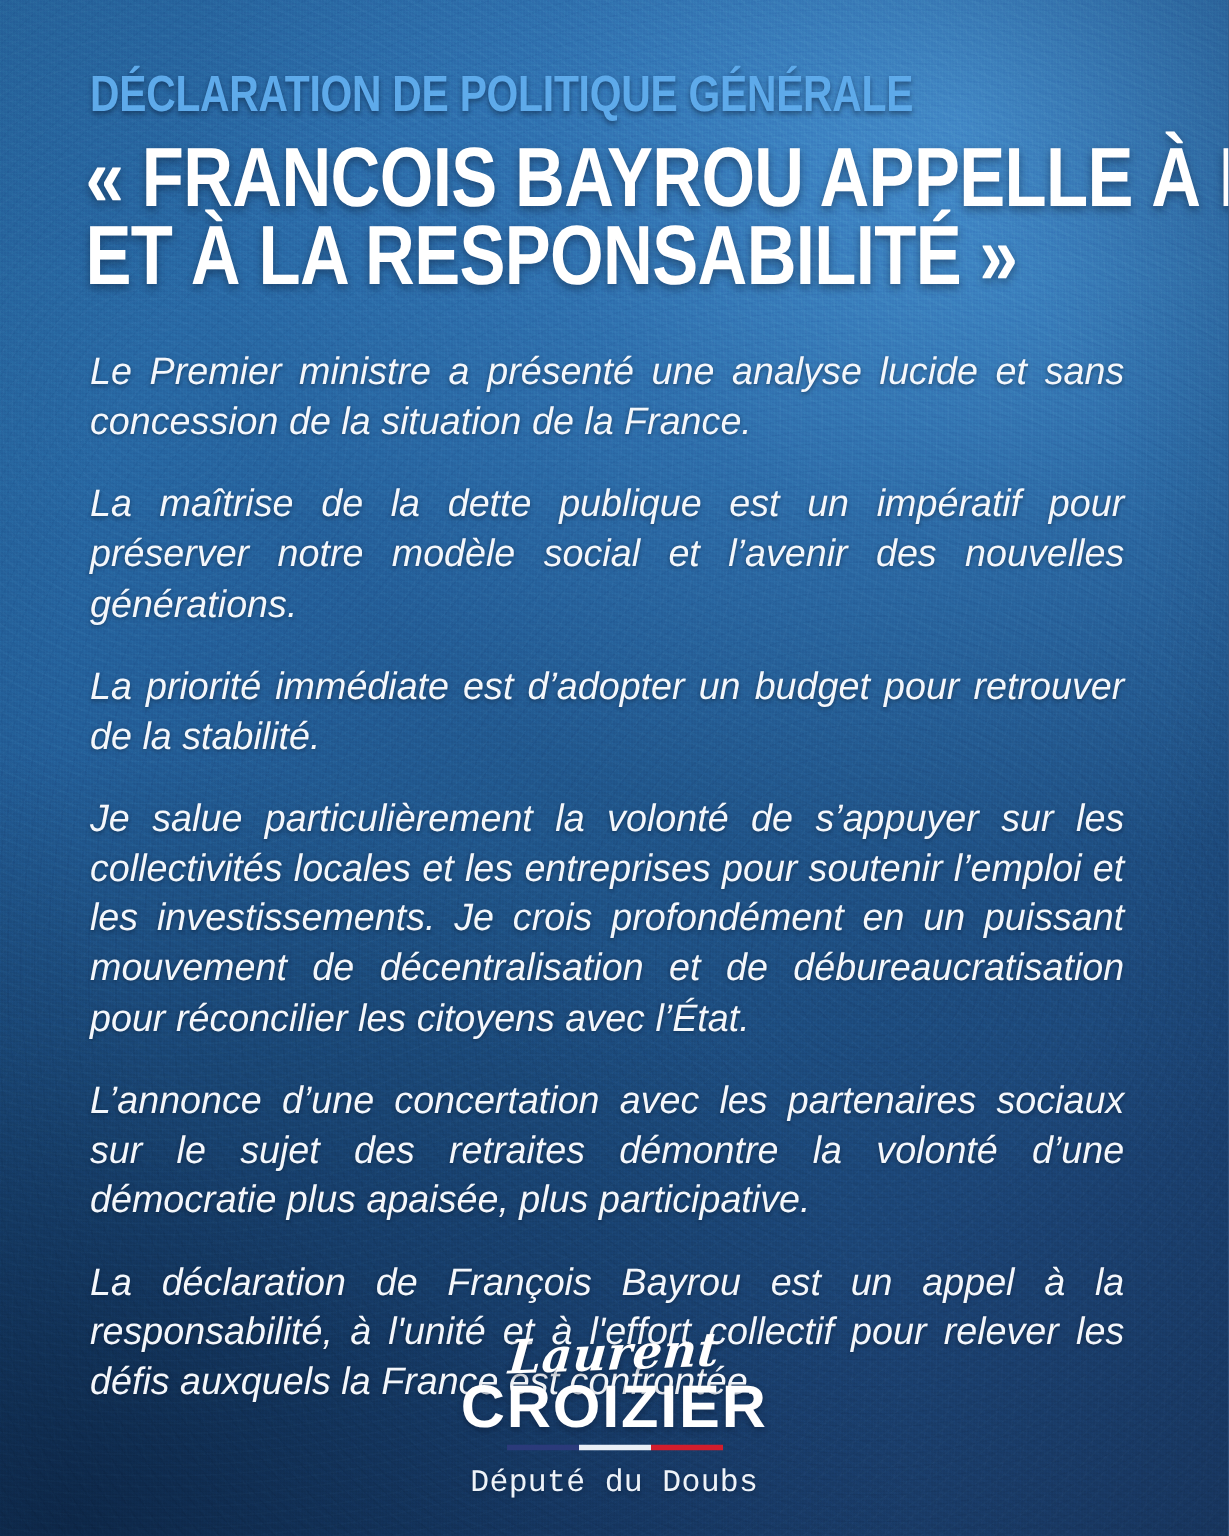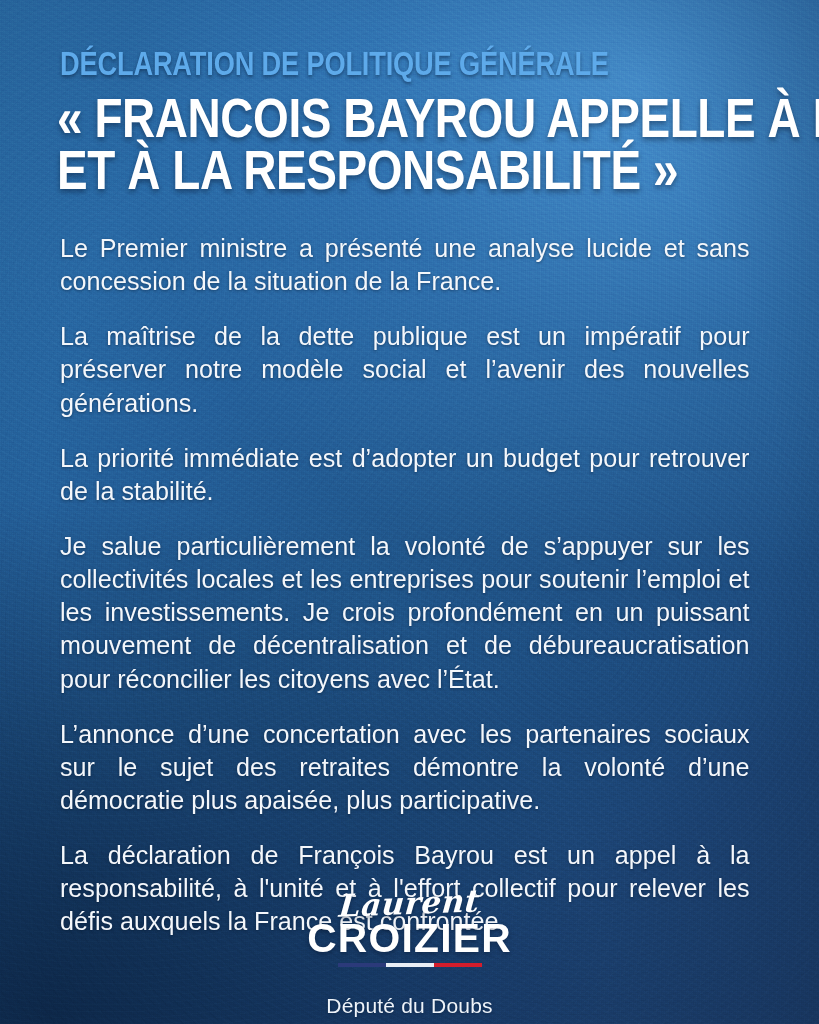--- a/index.html
+++ b/index.html
@@ -118,20 +118,21 @@
     transform-origin:left top;
     text-shadow:0 3px 6px rgba(4,18,40,.40);
   }
   .headline .hl-line { display:block; white-space:nowrap; }
 
   
   .body-copy {
     position:absolute;
     left:60px; top:232px;
     width:700px;
+    font-style:italic;
   }
   .body-copy p {
     color:#f4f7fb;
     font-family:"Liberation Sans Narrow","Liberation Sans", sans-serif;
     font-size:25.5px;
     line-height:1.30;
     text-align:justify;
     text-justify:inter-word;
     margin-bottom:22px;
     transform:scaleX(.985);
@@ -174,22 +175,22 @@
   }
   .tricolor {
     width:144px;
     height:4px;
     margin:4px auto 0;
     display:flex;
     overflow:hidden;
   }
   .tricolor span { flex:1 1 33.3333%; height:100%; display:block; }
   .logo-role {
-    margin-top:28px;
-    font-family:Liberation Sans, sans-serif;
+    margin-top:12px;
+    font-family:Liberation Mono, monospace;
     font-size:21px;
     line-height:1;
     color:#eef3f9;
     letter-spacing:.2px;
     text-shadow:0 1px 3px rgba(5,22,46,.45);
   }
 </style>
 </head>
 <body>
 

